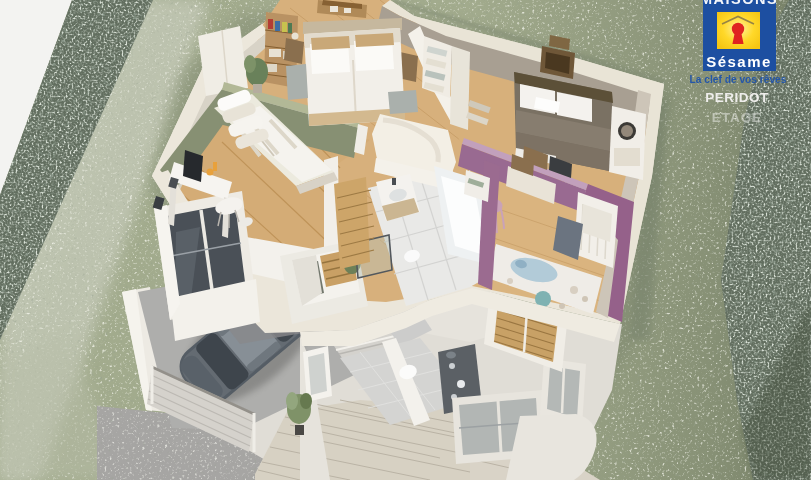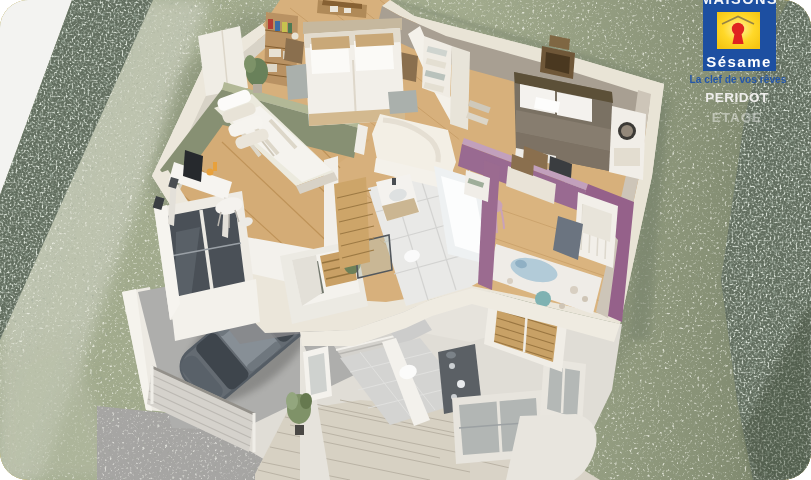--- a/index.html
+++ b/index.html
@@ -1,16 +1,16 @@
 <!DOCTYPE html>
 <html><head>
 <meta charset="utf-8">
 <style>
   html,body{margin:0;padding:0;}
-  #scene{position:relative;width:811px;height:480px;overflow:hidden;background:#eab308;font-family:"Liberation Sans",sans-serif;border-radius:28px;}
+  #scene{position:relative;width:811px;height:480px;overflow:hidden;background:#eab308;font-family:"Liberation Sans",sans-serif;}
   svg{position:absolute;top:0;left:0;}
 </style>
 </head>
 <body>
 <div id="scene">
 <svg width="811" height="480" viewBox="0 0 811 480">
 <defs>
   <filter id="grain" x="-5%" y="-5%" width="110%" height="110%">
     <feTurbulence type="fractalNoise" baseFrequency="0.4" numOctaves="2" seed="7"></feTurbulence>
     <feColorMatrix type="matrix" values="0 0 0 0 1  0 0 0 0 1  0 0 0 0 0.94  2.2 2.2 2.2 0 -3.6"></feColorMatrix>

